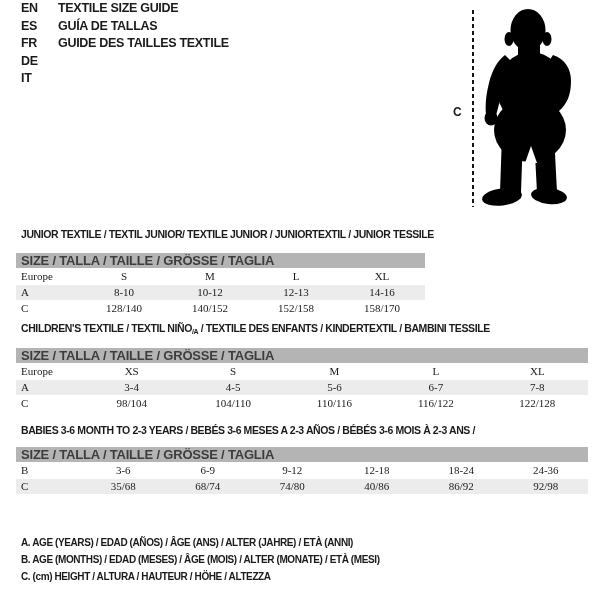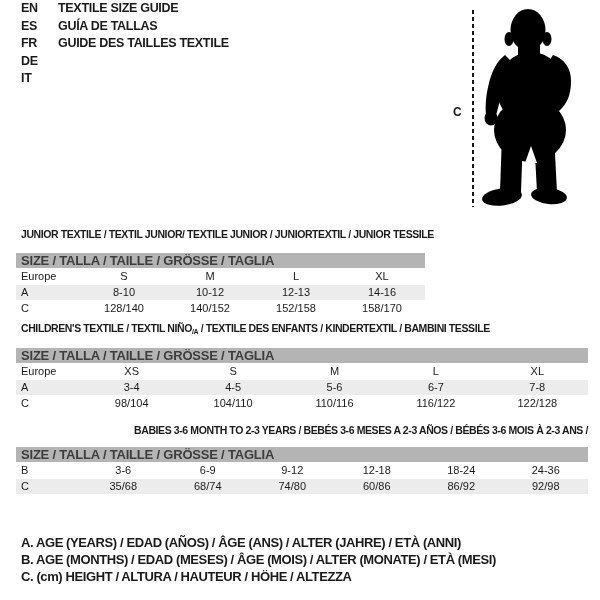--- a/index.html
+++ b/index.html
@@ -21,34 +21,34 @@
   .measure-line{position:absolute;left:472px;top:10px;width:2px;height:197px;
     background:repeating-linear-gradient(to bottom,#151515 0 4px,transparent 4px 7px);}
   .measure-label{position:absolute;left:453px;top:105px;font-weight:bold;font-size:12px;}
   .silhouette{position:absolute;left:481px;top:5px;width:112px;height:206px;}
   
   .section{position:absolute;left:16px;}
   #sec-0{top:228px;width:409px;}
   #sec-1{top:322px;width:572px;}
   #sec-2{top:423px;width:572px;}
   .sec-title{font-weight:bold;font-size:10.5px;line-height:12px;letter-spacing:-0.4px;padding-left:5px;white-space:nowrap;}
-  #sec-2 .sec-title{line-height:15px;white-space:normal;text-align:right;}
+  #sec-2 .sec-title{line-height:15px;white-space:normal;}
   .sub{font-size:7px;vertical-align:-2px;}
   #sec-0 .tbl{margin-top:13px;}
   #sec-1 .tbl{margin-top:10px;}
   #sec-2 .tbl{margin-top:9px;}
   .bar{background:var(--bar);color:var(--bar-ink);height:15px;line-height:15px;
     font-size:13px;font-weight:bold;letter-spacing:-0.2px;padding-left:5px;}
-  table{width:100%;border-collapse:collapse;table-layout:fixed;font-size:11px;}
+  table{width:100%;border-collapse:collapse;table-layout:fixed;font-size:11px;font-family:Liberation Serif, serif;}
   tr{height:15px;line-height:15px;border-top:1px solid #fff;}
   tr.shaded{background:var(--shade);}
   th.lbl{width:60px;text-align:left;font-weight:normal;padding:0 0 0 5px;}
   td{text-align:center;padding:0;}
   
-  .footnotes{position:absolute;left:21px;top:534px;font-weight:bold;font-size:13px;line-height:17px;letter-spacing:-0.4px;}
+  .footnotes{position:absolute;left:21px;top:534px;font-weight:bold;font-size:10px;line-height:17px;letter-spacing:-0.4px;}
 </style>
 </head>
 <body>
 
 <div class="page">
 
   <div class="langs" id="langs">
       <div class="lang-row">
         <span class="lang-code">EN</span>
         <span class="lang-label">TEXTILE SIZE GUIDE</span>
@@ -179,21 +179,21 @@
                 <td>9-12</td>
                 <td>12-18</td>
                 <td>18-24</td>
                 <td>24-36</td>
               </tr>
               <tr class="shaded">
                 <th class="lbl">C</th>
                 <td>35/68</td>
                 <td>68/74</td>
                 <td>74/80</td>
-                <td>60/86</td>
+                <td>40/86</td>
                 <td>86/92</td>
                 <td>92/98</td>
               </tr>
             </tbody>
           </table>
         </div>
       </div>
     </div>
 
   <div class="footnotes" id="footnotes">

